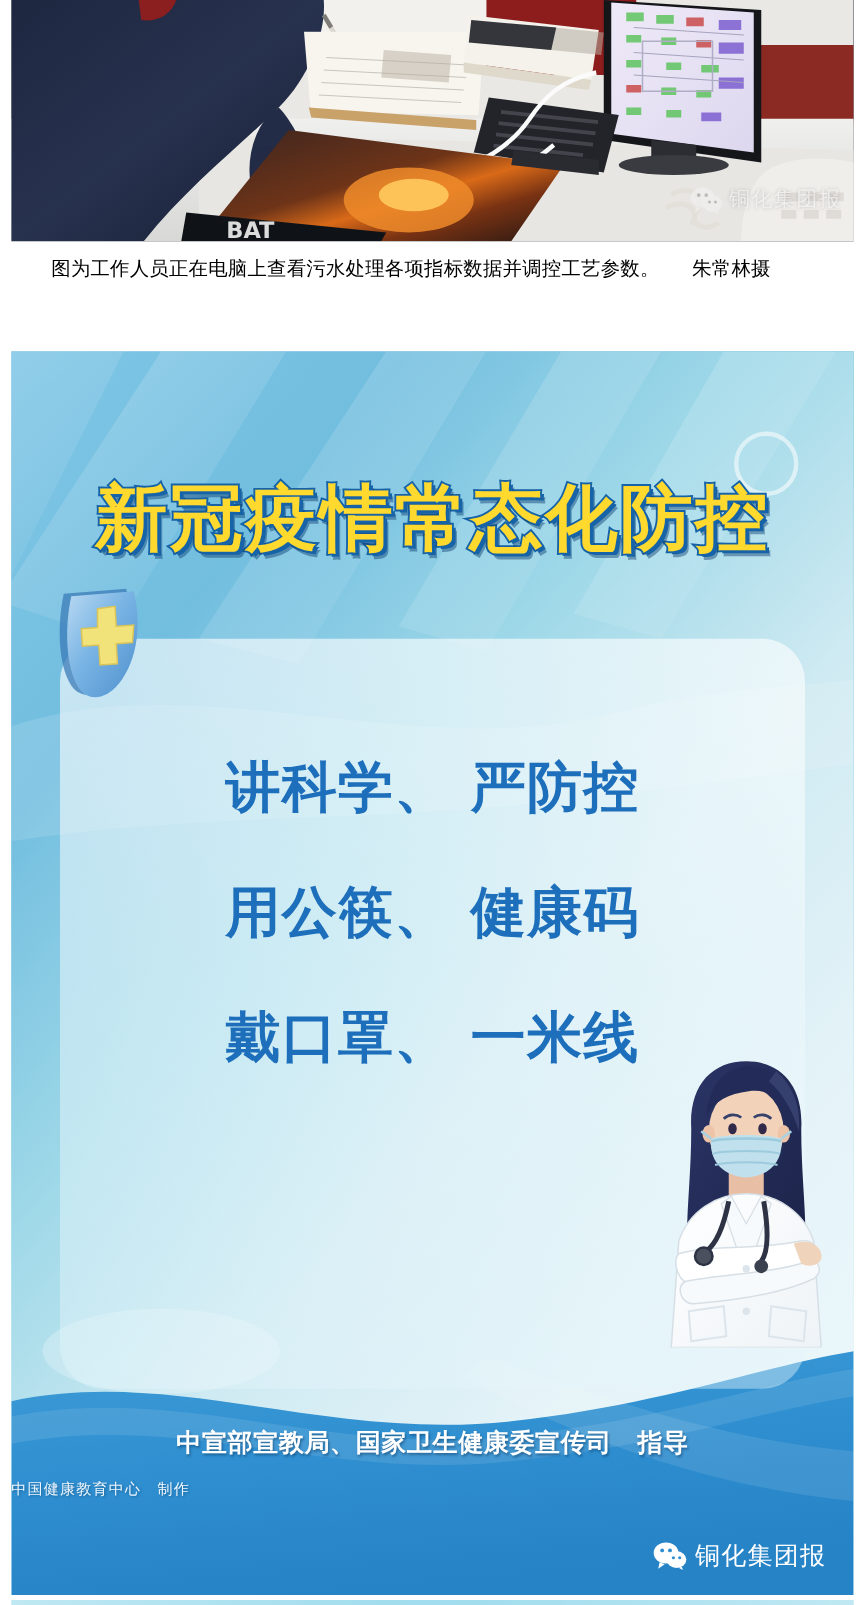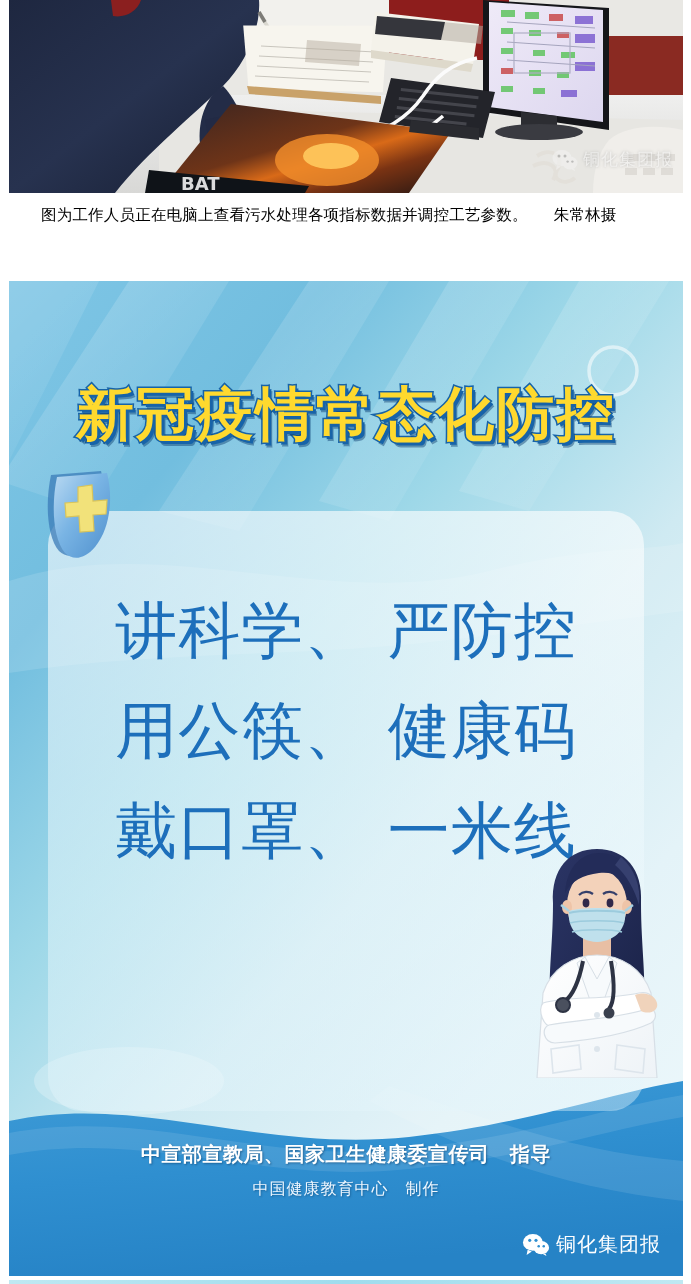--- a/index.html
+++ b/index.html
@@ -52,21 +52,21 @@
   .poster-card {
     position:absolute; left:39px; top:230px; width:596px; height:600px;
     background:linear-gradient(180deg,rgba(255,255,255,.62) 0%,rgba(240,250,253,.52) 45%,rgba(228,245,251,.42) 100%);
     border-radius:34px;
   }
 
   
   .poster-title {
     position:absolute; left:0; top:105px; width:674px;
     text-align:center;
-    font-family:Liberation Serif, serif;
+    font-family:Liberation Sans, sans-serif;
     font-weight:bold; font-size:58px; line-height:1;
     letter-spacing:2px;
     color:#ffd92e;
     -webkit-text-stroke:3px #1763a8;
     paint-order:stroke fill;
     text-shadow:
        3px 3px 0 #1763a8,
        4px 5px 0 rgba(10,60,110,.45);
   }
   .poster-title span { display:inline-block; }
@@ -74,38 +74,38 @@
   
   .shield { position:absolute; left:36px; top:188px; width:78px; height:92px; }
 
   
   .slogans {
     position:absolute; left:0; top:300px; width:674px;
   }
   .slogan-line {
     display:flex; justify-content:center; align-items:center;
     font-family:"DejaVu Sans","Liberation Sans",sans-serif;
-    font-weight:normal; font-size:62px; line-height:100px;
+    font-weight:bold; font-size:44px; line-height:100px;
     color:#1d6fbb; letter-spacing:1px;
     white-space:pre;
   }
 
   
   .doctor { position:absolute; right:6px; bottom:198px; width:160px; height:235px; }
   .band-text-1 {
     position:absolute; left:0; bottom:108px; width:674px; text-align:center;
     font-family:"DejaVu Sans","Liberation Sans",sans-serif;
     font-weight:bold; font-size:20px; color:#ffffff; letter-spacing:.5px;
     text-shadow:1px 1px 2px rgba(0,40,80,.45);
     white-space:pre;
   }
   .band-text-2 {
-    position:absolute; left:0; bottom:76px; width:674px; text-align:center;
+    position:absolute; left:0; bottom:76px; width:674px; text-align:left;
     font-family:"DejaVu Serif","Liberation Serif",serif;
-    font-size:16px; color:#eef7ff; letter-spacing:1px;
+    font-size:12px; color:#eef7ff; letter-spacing:1px;
     text-shadow:1px 1px 2px rgba(0,40,80,.4);
     white-space:pre;
   }
   .poster-watermark {
     position:absolute; right:22px; bottom:18px;
     display:flex; align-items:center; gap:6px;
   }
   .poster-watermark .wm-text {
     font-size:20px; color:#ffffff; letter-spacing:1px;
     font-family:"DejaVu Sans",sans-serif;

